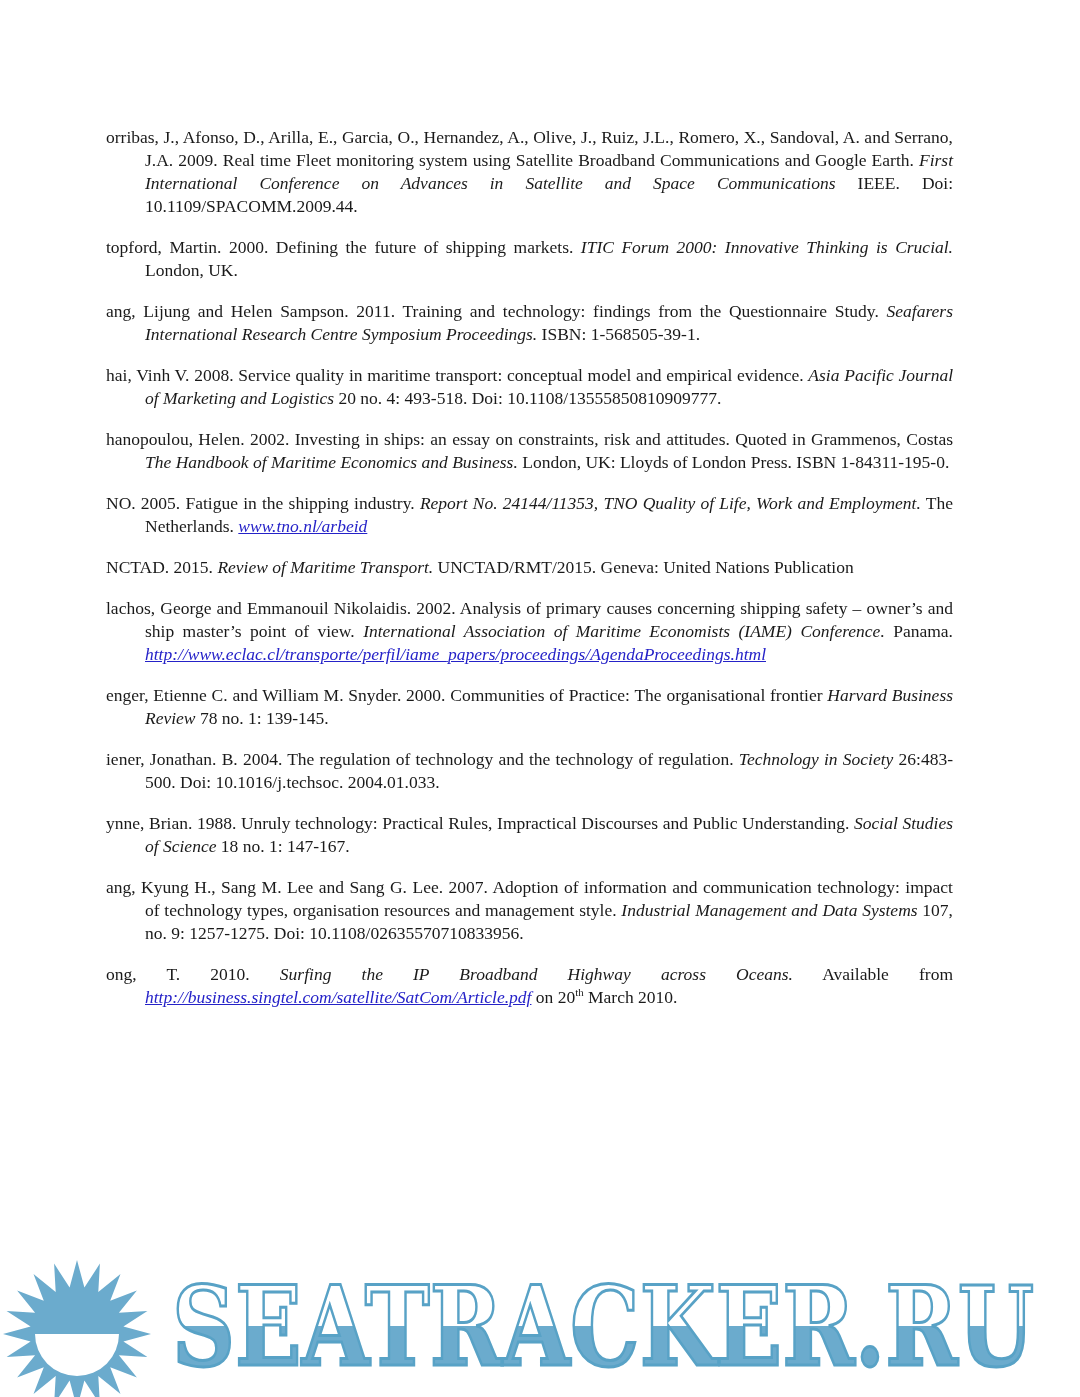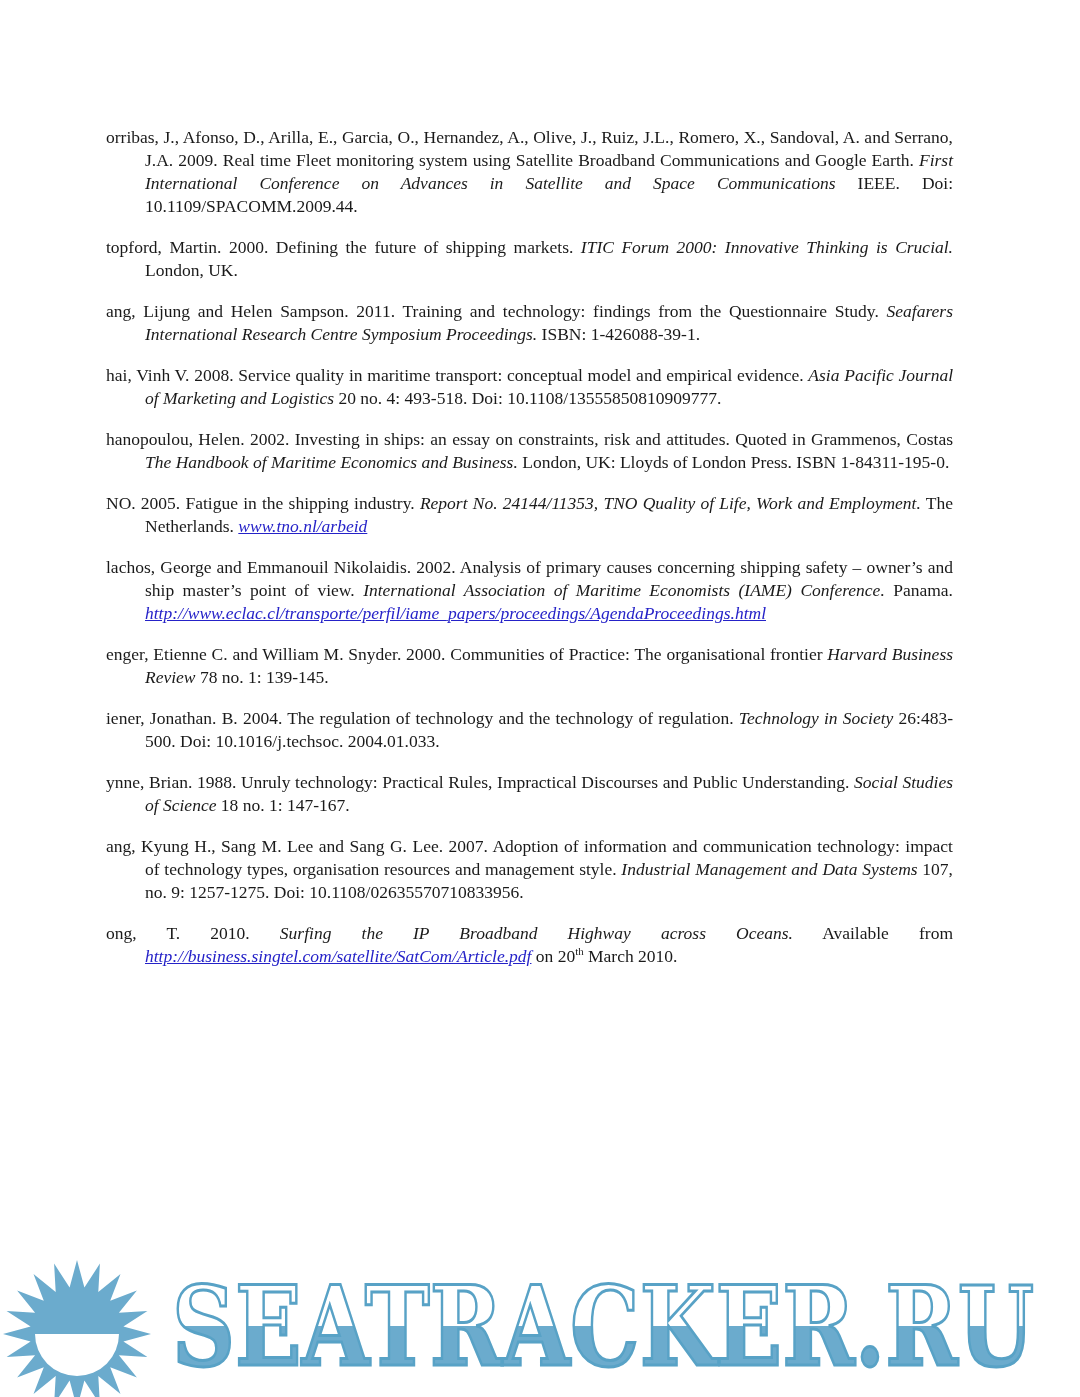--- a/index.html
+++ b/index.html
@@ -49,24 +49,25 @@
   .wm-text { position: absolute; left: 170px; top: 1250px; }
 </style>
 </head>
 <body>
 
 <div class="page">
 
   <div class="refs">
       <p class="ref"><span class="seg-plain">orribas, J., Afonso, D., Arilla, E., Garcia, O., Hernandez, A., Olive, J., Ruiz, J.L., Romero, X., Sandoval, A. and Serrano, J.A. 2009. Real time Fleet monitoring system using Satellite Broadband Communications and Google Earth. </span><span class="seg-italic">First International Conference on Advances in Satellite and Space Communications</span><span class="seg-plain"> IEEE. Doi: 10.1109/SPACOMM.2009.44.</span></p>
       <p class="ref"><span class="seg-plain">topford, Martin. 2000. Defining the future of shipping markets. </span><span class="seg-italic">ITIC Forum 2000: Innovative Thinking is Crucial.</span><span class="seg-plain"> London, UK.</span></p>
-      <p class="ref"><span class="seg-plain">ang, Lijung and Helen Sampson. 2011. Training and technology: findings from the Questionnaire Study. </span><span class="seg-italic">Seafarers International Research Centre Symposium Proceedings.</span><span class="seg-plain"> ISBN: 1-426088-39-1.</span></p>
+      <p class="ref"><span class="seg-plain">ang, Lijung and Helen Sampson. 2011. Training and technology: findings from the Questionnaire Study. </span><span class="seg-italic">Seafarers International Research Centre Symposium Proceedings.</span><span class="seg-plain"> ISBN: 1-568505-39-1.</span></p>
       <p class="ref"><span class="seg-plain">hai, Vinh V. 2008. Service quality in maritime transport: conceptual model and empirical evidence. </span><span class="seg-italic">Asia Pacific Journal of Marketing and Logistics</span><span class="seg-plain"> 20 no. 4: 493-518. Doi: 10.1108/13555850810909777.</span></p>
       <p class="ref"><span class="seg-plain">hanopoulou, Helen. 2002. Investing in ships: an essay on constraints, risk and attitudes. Quoted in Grammenos, Costas </span><span class="seg-italic">The Handbook of Maritime Economics and Business.</span><span class="seg-plain"> London, UK: Lloyds of London Press. ISBN 1-84311-195-0.</span></p>
       <p class="ref"><span class="seg-plain">NO. 2005. Fatigue in the shipping industry. </span><span class="seg-italic">Report No. 24144/11353, TNO Quality of Life, Work and Employment.</span><span class="seg-plain"> The Netherlands. </span><a class="seg-link">www.tno.nl/arbeid</a></p>
+      <p class="ref"><span class="seg-plain">NCTAD. 2015. </span><span class="seg-italic">Review of Maritime Transport.</span><span class="seg-plain"> UNCTAD/RMT/2015. Geneva: United Nations Publication</span></p>
       <p class="ref"><span class="seg-plain">lachos, George and Emmanouil Nikolaidis. 2002. Analysis of primary causes concerning shipping safety – owner’s and ship master’s point of view. </span><span class="seg-italic">International Association of Maritime Economists (IAME) Conference.</span><span class="seg-plain"> Panama. </span><a class="seg-link">http://www.eclac.cl/transporte/perfil/iame_papers/proceedings/AgendaProceedings.html</a></p>
       <p class="ref"><span class="seg-plain">enger, Etienne C. and William M. Snyder. 2000. Communities of Practice: The organisational frontier </span><span class="seg-italic">Harvard Business Review</span><span class="seg-plain"> 78 no. 1: 139-145.</span></p>
       <p class="ref"><span class="seg-plain">iener, Jonathan. B. 2004. The regulation of technology and the technology of regulation. </span><span class="seg-italic">Technology in Society</span><span class="seg-plain"> 26:483-500. Doi: 10.1016/j.techsoc. 2004.01.033.</span></p>
       <p class="ref"><span class="seg-plain">ynne, Brian. 1988. Unruly technology: Practical Rules, Impractical Discourses and Public Understanding. </span><span class="seg-italic">Social Studies of Science</span><span class="seg-plain"> 18 no. 1: 147-167.</span></p>
       <p class="ref"><span class="seg-plain">ang, Kyung H., Sang M. Lee and Sang G. Lee. 2007. Adoption of information and communication technology: impact of technology types, organisation resources and management style. </span><span class="seg-italic">Industrial Management and Data Systems</span><span class="seg-plain"> 107, no. 9: 1257-1275. Doi: 10.1108/02635570710833956.</span></p>
       <p class="ref"><span class="seg-plain">ong, T. 2010. </span><span class="seg-italic">Surfing the IP Broadband Highway across Oceans.</span><span class="seg-plain"> Available from </span><a class="seg-link">http://business.singtel.com/satellite/SatCom/Article.pdf</a><span class="seg-plain"> on 20</span><sup class="seg-sup">th</sup><span class="seg-plain"> March 2010.</span></p>
     </div>
 
   <div class="watermark">
 

